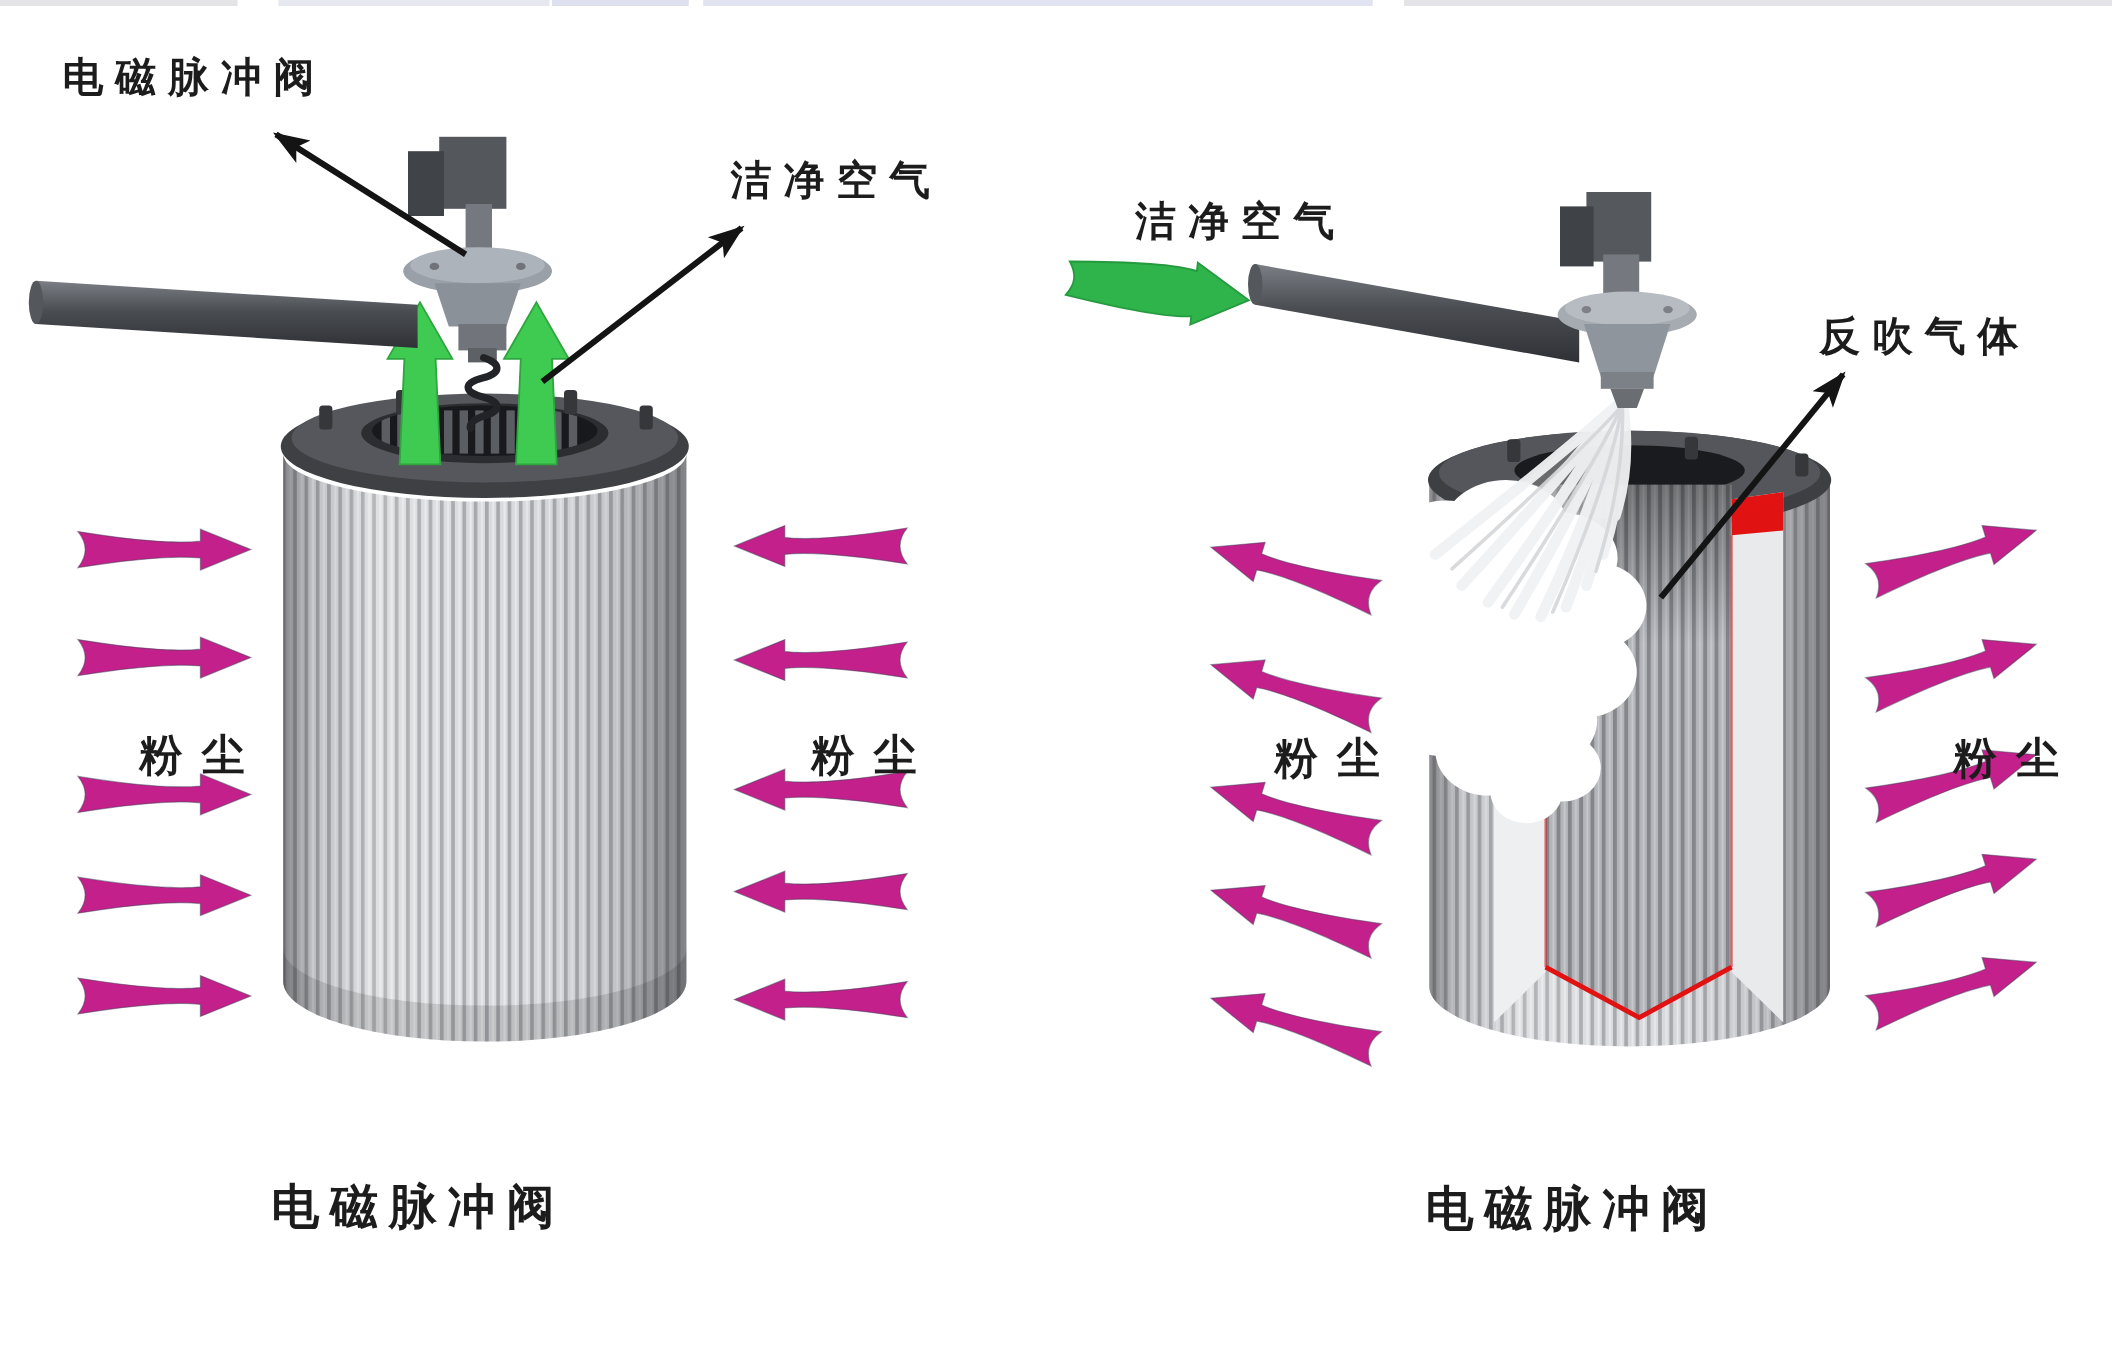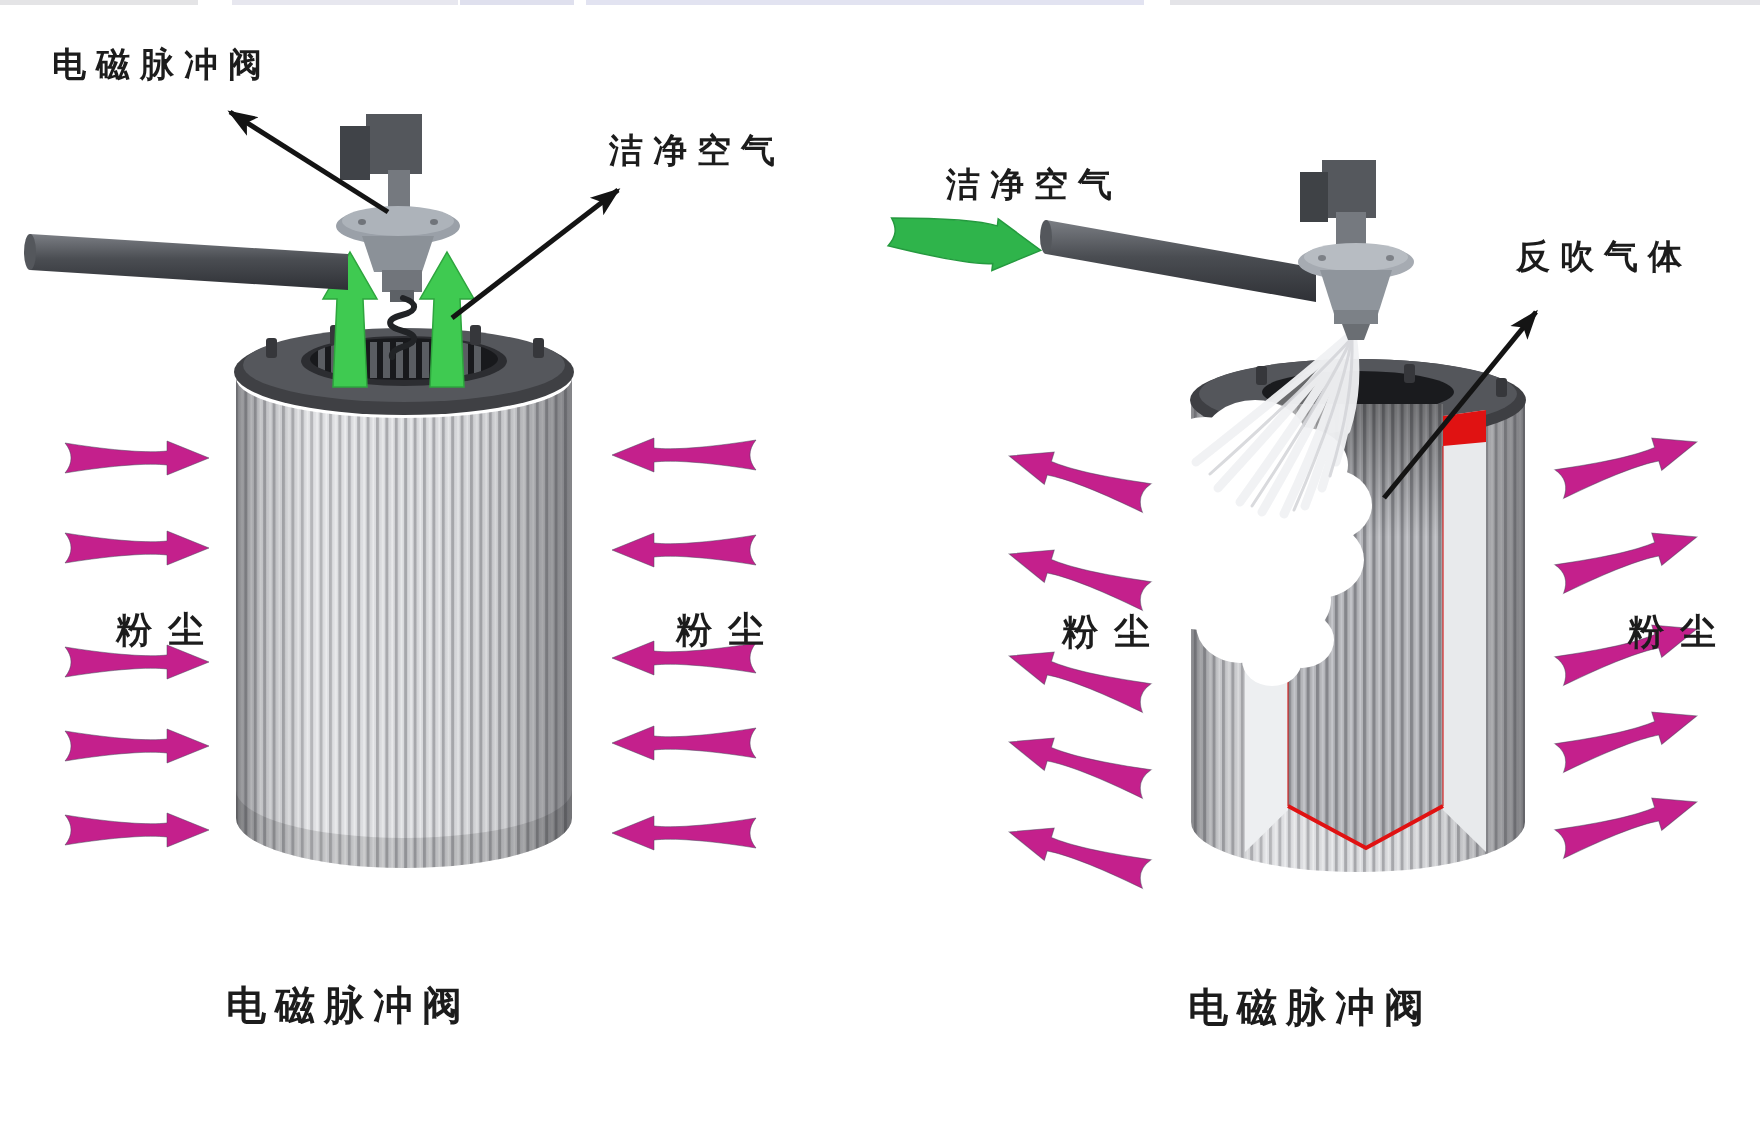--- a/index.html
+++ b/index.html
@@ -256,17 +256,17 @@
     </g>
   </svg>
 
   <div class="lbl ann" style="left:52px;top:42px;">电磁脉冲阀</div>
   <div class="lbl ann" style="left:592px;top:128px;margin-left:17px;">洁净空气</div>
   <div class="lbl dust" style="left:84px;top:606px;">粉尘</div>
   <div class="lbl dust" style="left:644px;top:606px;">粉尘</div>
   <div class="lbl cap" style="left:226px;top:978px;">电磁脉冲阀</div>
 
   <div class="lbl ann" style="left:946px;top:162px;">洁净空气</div>
-  <div class="lbl ann" style="left:1516px;top:234px;">反吹气体</div>
+  <div class="lbl ann" style="left:1516px;top:258px;">反吹气体</div>
   <div class="lbl dust" style="left:1030px;top:608px;">粉尘</div>
   <div class="lbl dust" style="left:1596px;top:608px;">粉尘</div>
   <div class="lbl cap" style="left:1188px;top:980px;">电磁脉冲阀</div>
 </div>
 
 </body></html>

